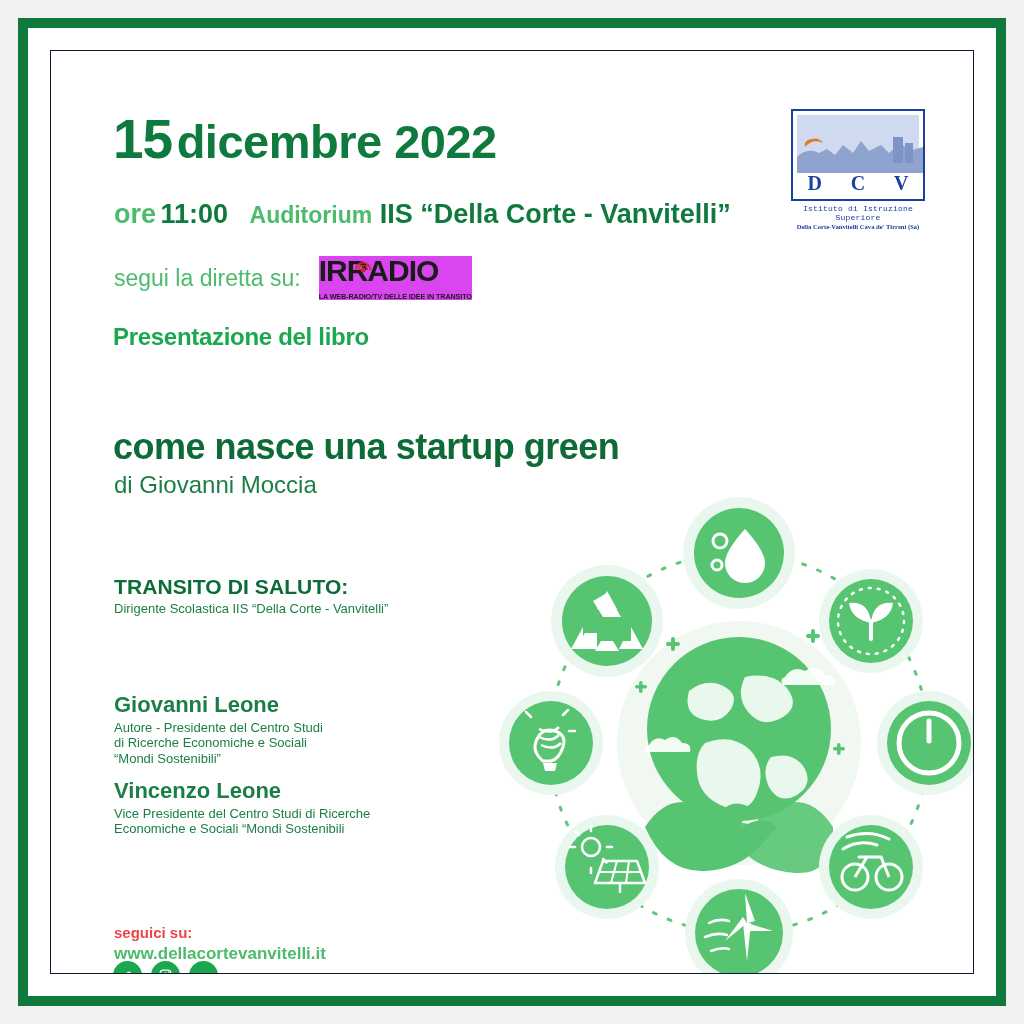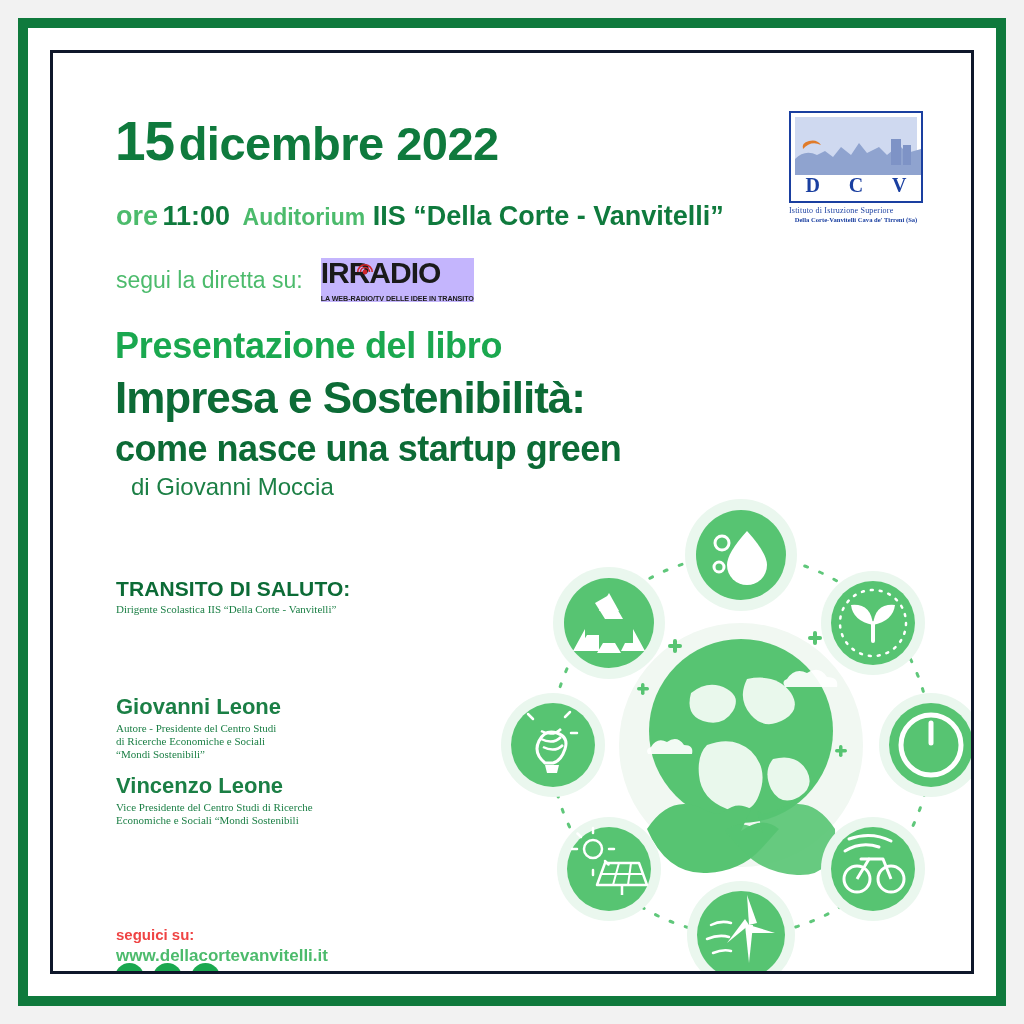--- a/index.html
+++ b/index.html
@@ -23,21 +23,21 @@
     border: 10px solid #0f7a3d;
     box-sizing: border-box;
   }
   .inner {
     position: absolute;
     left: 22px;
     top: 22px;
     right: 22px;
     bottom: 22px;
     background: #ffffff;
-    border: 3px solid #0f172a;
+    border: 1px solid #0f172a;
     box-sizing: border-box;
     overflow: hidden;
   }
 
   
   .date-line {
     position: absolute;
     left: 62px;
     top: 56px;
     white-space: nowrap;
@@ -68,21 +68,21 @@
   }
   .time-hour {
     font-size: 27px;
     font-weight: bold;
     color: #0f7a3d;
   }
   .time-aud {
     font-size: 23px;
     font-weight: bold;
     color: #4cbb6c;
-    margin-left: 8px;
+    margin-left: 17px;
   }
   .time-venue {
     font-size: 27px;
     font-weight: bold;
     color: #0f7a3d;
     margin-left: 3px;
   }
 
   .live-line {
     position: absolute;
@@ -92,21 +92,21 @@
     align-items: center;
     white-space: nowrap;
   }
   .live-label {
     font-size: 23px;
     font-weight: normal;
     color: #4cbb6c;
     margin-right: 18px;
   }
   .radio-logo {
-    background: #c4b5fd;
+    background: #d946ef;
     text-align: left;
     line-height: 1;
   }
   .radio-top {
     font-size: 30px;
     font-weight: bold;
     color: #1a1a1a;
     letter-spacing: -1px;
     position: relative;
   }
@@ -160,41 +160,42 @@
     width: 100%;
     display: flex;
     justify-content: space-around;
     align-items: flex-end;
     font-size: 20px;
     font-weight: bold;
     color: #1a3fa0;
     font-family: "Liberation Serif", serif;
   }
   .dcv-cap1 {
+    text-align: center;
     font-size: 8px;
     color: #1a3fa0;
-    font-family: Liberation Serif, serif;
+    font-family: Liberation Mono, monospace;
     margin-top: 3px;
     letter-spacing: 0.2px;
   }
   .dcv-cap2 {
     text-align: center;
     font-size: 6.6px;
     color: #1a3fa0;
     font-weight: bold;
     font-family: "Liberation Serif", serif;
     margin-top: 1px;
   }
 
   
   .pres {
     position: absolute;
     left: 62px;
     top: 272px;
-    font-size: 36px;
+    font-size: 24px;
     font-weight: bold;
     color: #1aa84f;
     letter-spacing: -0.3px;
   }
   .book-title {
     position: absolute;
     left: 62px;
     top: 320px;
     font-size: 44px;
     font-weight: bold;
@@ -205,21 +206,21 @@
     position: absolute;
     left: 62px;
     top: 375px;
     font-size: 36px;
     font-weight: bold;
     color: #0c6b36;
     letter-spacing: -0.5px;
   }
   .book-author {
     position: absolute;
-    left: 78px;
+    left: 63px;
     top: 420px;
     font-size: 24px;
     color: #1b7f45;
   }
 
   
   .sec {
     position: absolute;
     left: 63px;
   }
@@ -229,25 +230,24 @@
     color: #0c6b36;
     letter-spacing: 0.1px;
   }
   .sec-name {
     font-size: 22px;
     font-weight: bold;
     color: #1b7f45;
     margin-top: 6px;
   }
   .sec-role {
-    font-size: 11px;
+    font-size: 13px;
     color: #1b7f45;
     line-height: 1.18;
     margin-top: 2px;
-    font-family: Liberation Serif, serif;
   }
   .sec1 { top: 524px; }
   .sec2 { top: 635px; }
   .name2 { margin-top: 12px; }
 
   
   .follow {
     position: absolute;
     left: 63px;
     top: 873px;
@@ -338,21 +338,20 @@
           <span>D</span>
           <span>C</span>
           <span>V</span>
         </div>
       </div>
       <div class="dcv-cap1">Istituto di Istruzione Superiore</div>
       <div class="dcv-cap2">Della Corte-Vanvitelli Cava de' Tirreni (Sa)</div>
     </div>
 
     <div class="pres">Presentazione del libro</div>
-    <div class="book-title">Impresa e Sostenibilità:</div>
     <div class="book-sub">come nasce una startup green</div>
     <div class="book-author">di Giovanni Moccia</div>
 
     <div class="sec sec1">
       <div class="sec-head">TRANSITO DI SALUTO:</div>
       <div class="sec-role">Dirigente Scolastica IIS “Della Corte - Vanvitelli”</div>
     </div>
 
     <div class="sec sec2">
       <div class="sec-name">Giovanni Leone</div>

